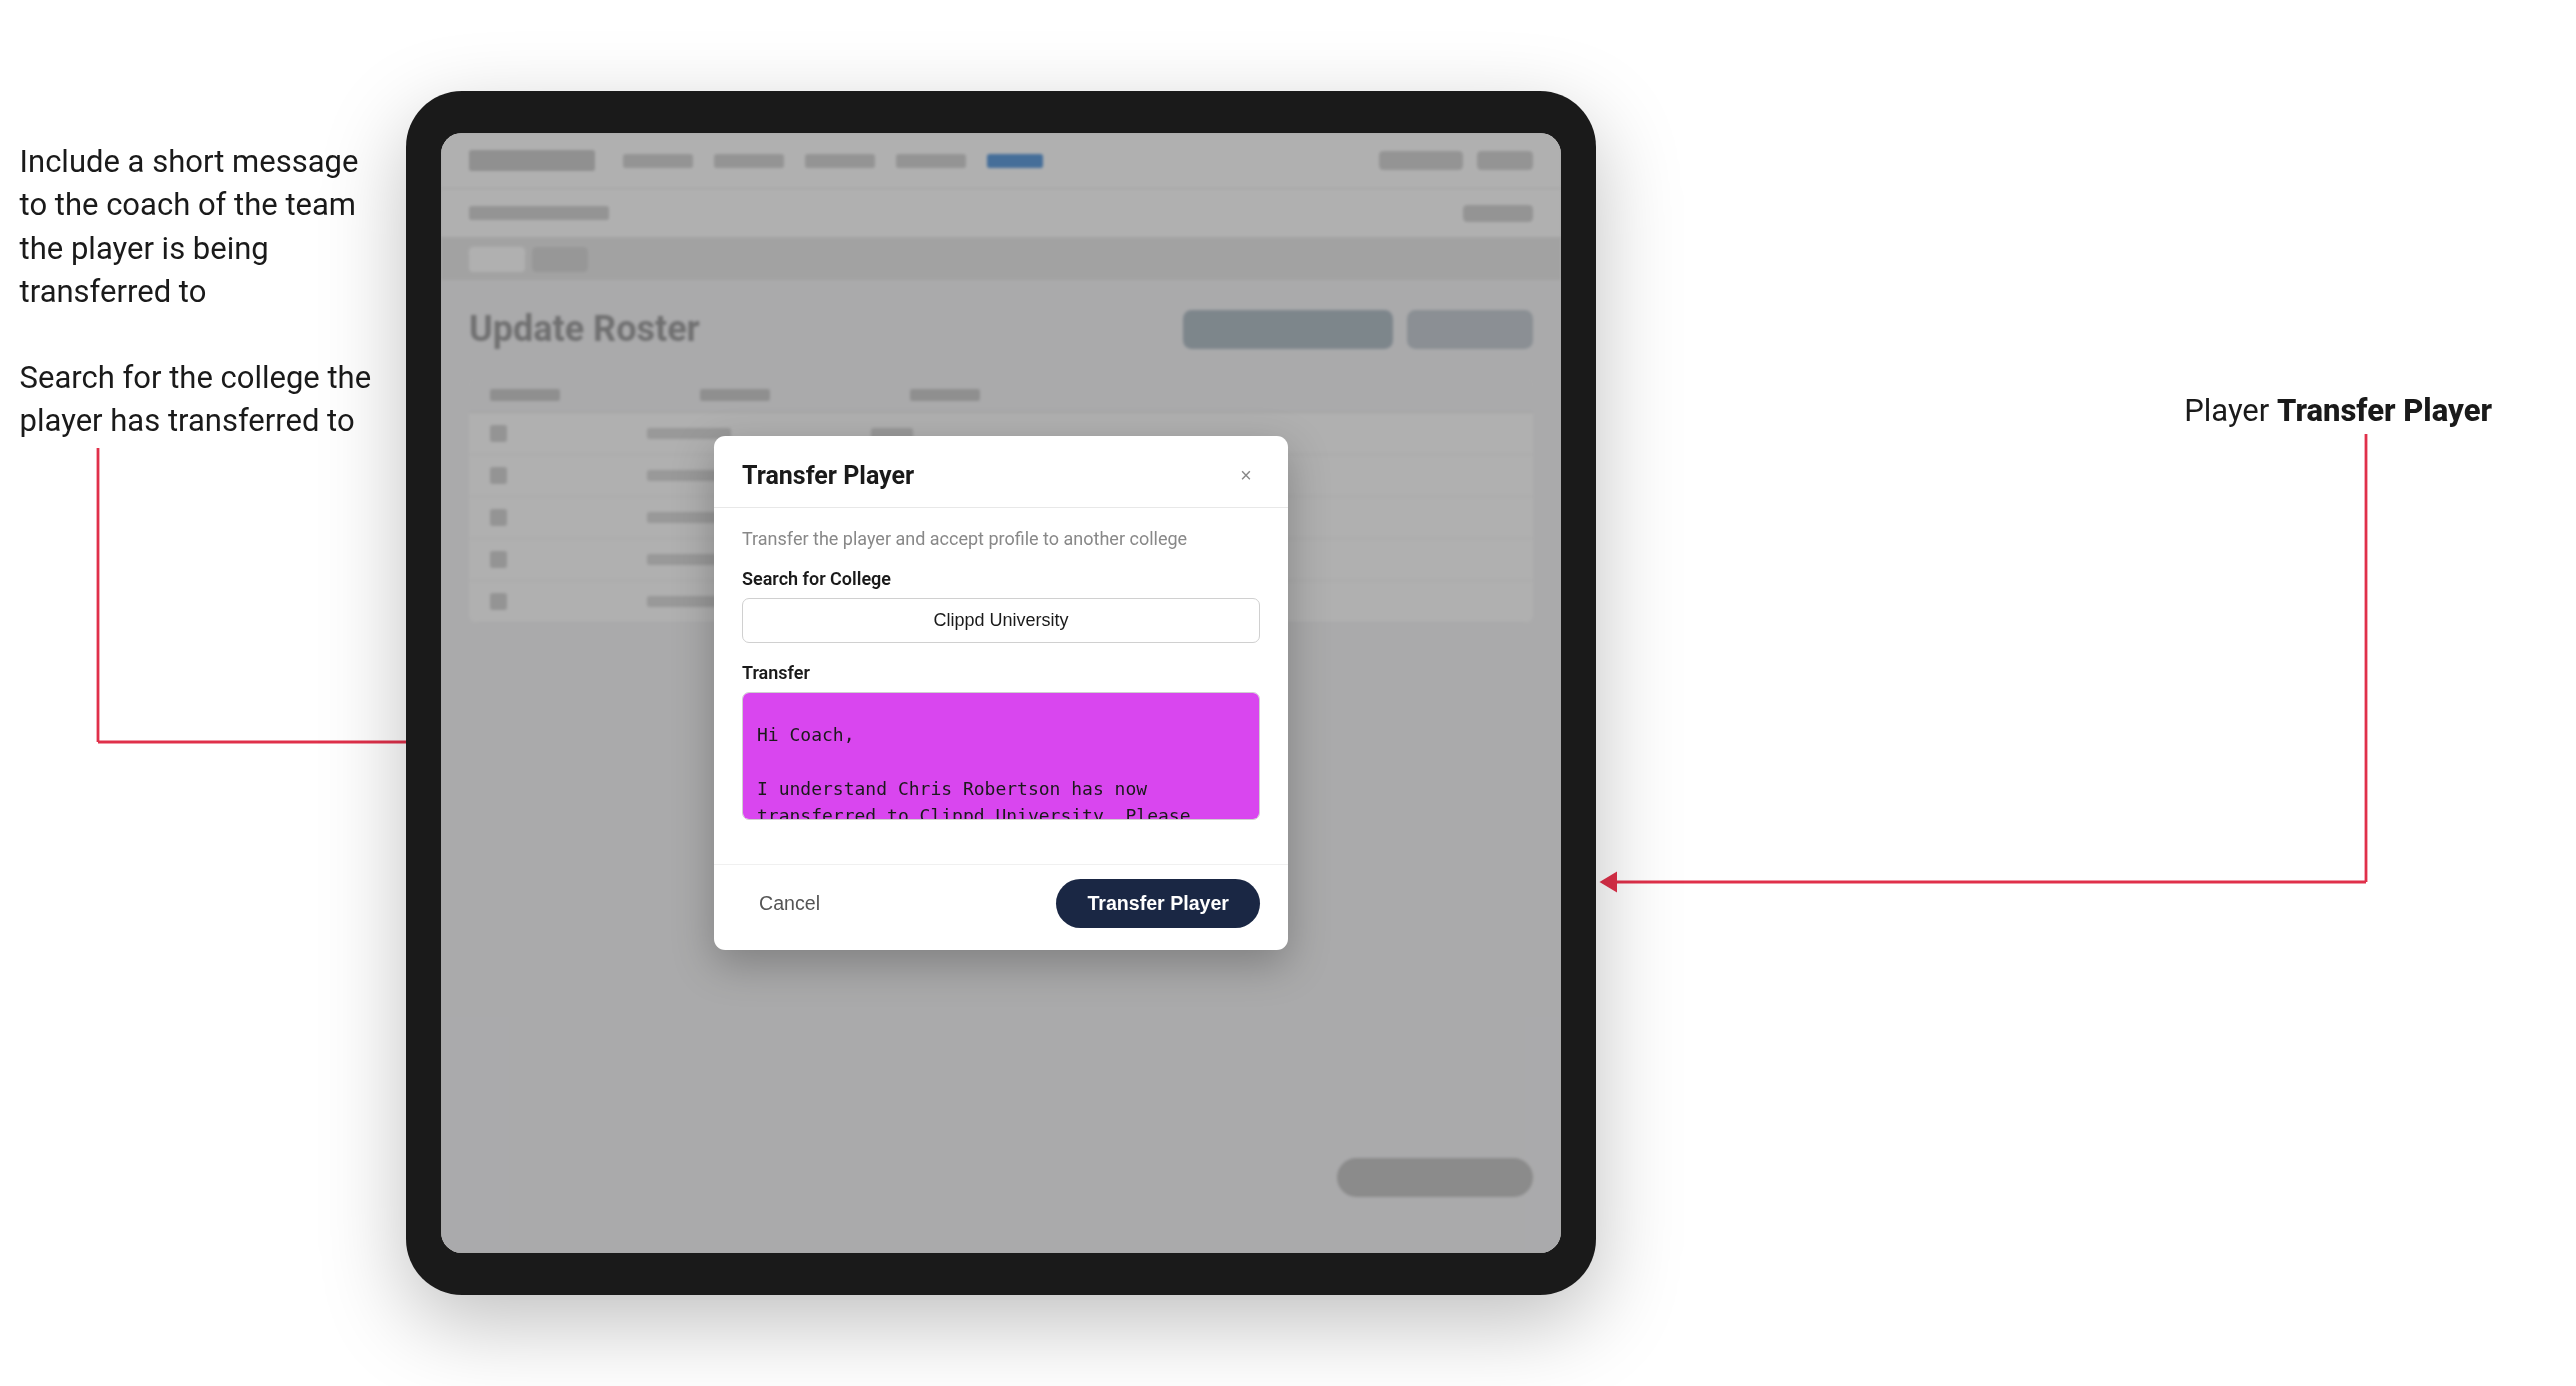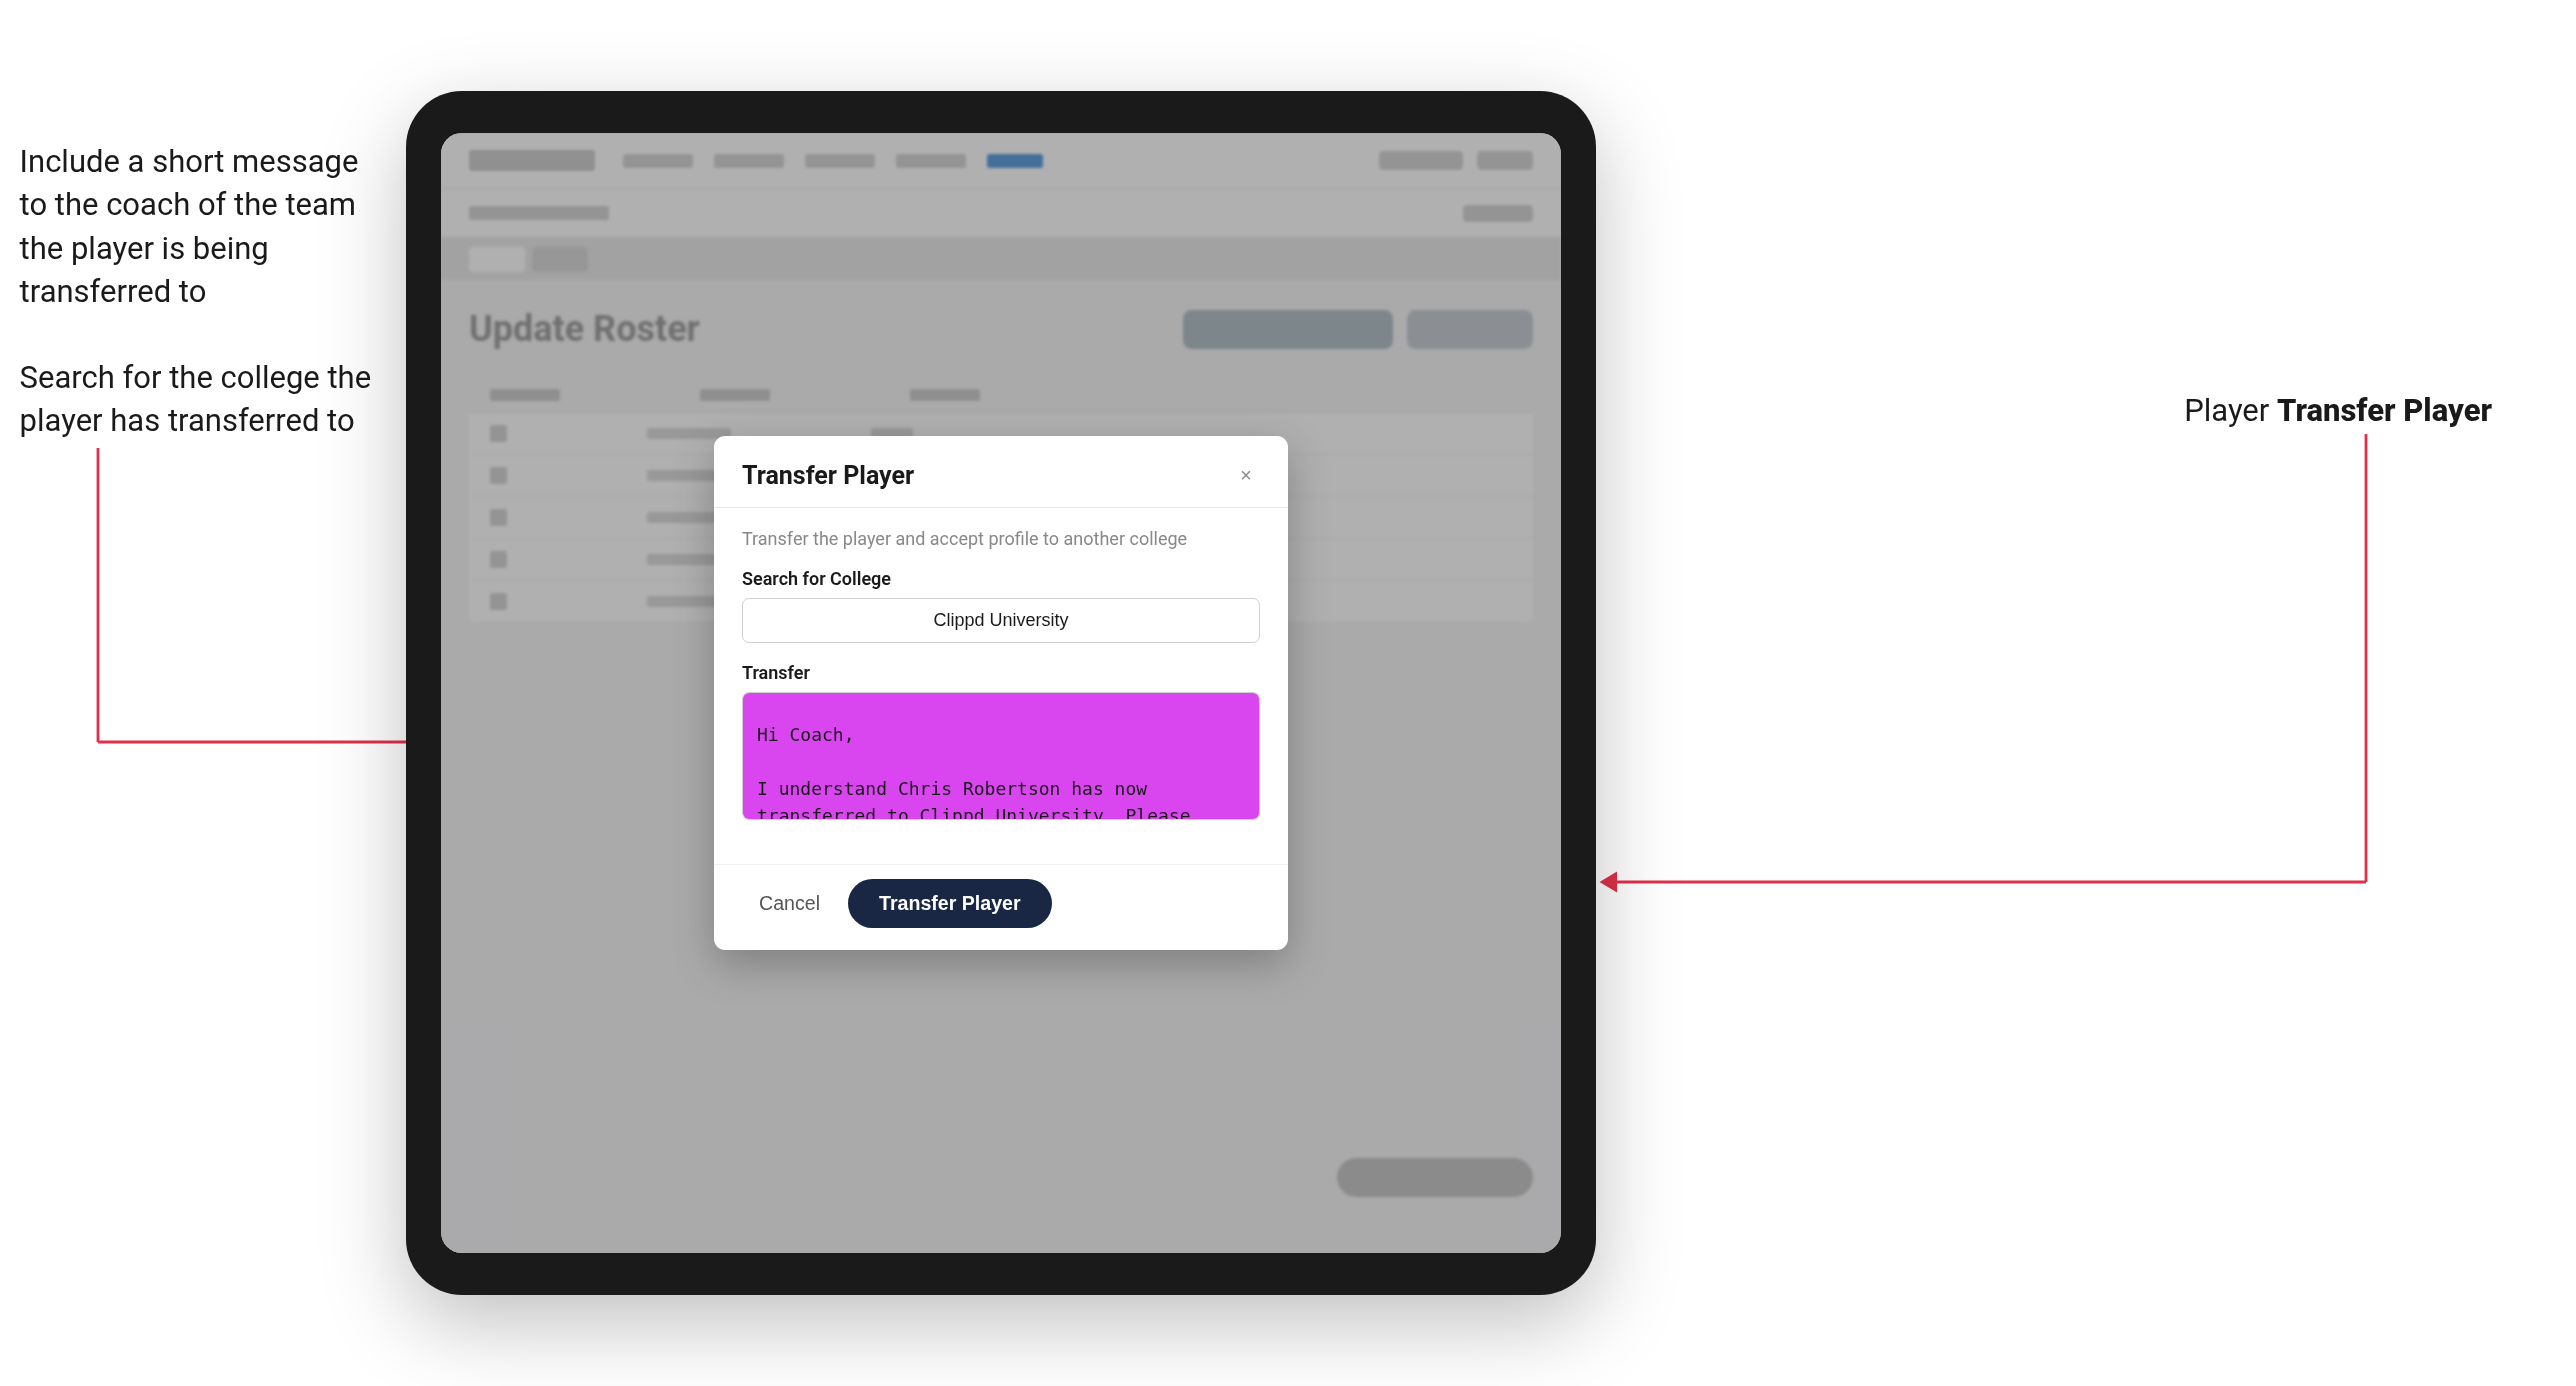--- a/index.html
+++ b/index.html
@@ -367,21 +367,21 @@
       color: #1a1a1a;
       background: #d946ef;
       resize: none;
       outline: none;
       line-height: 1.5;
     }
 
     .modal-footer {
       display: flex;
       align-items: center;
-      justify-content: flex-start;
+      justify-content: space-between;
       padding: 14px 28px 22.4px;
       gap: 11px;
       border-top: 0.7px solid #f0f0f0;
     }
 
     .btn-cancel {
       background: none;
       border: none;
       font-size: 19.6px;
       color: #555;

